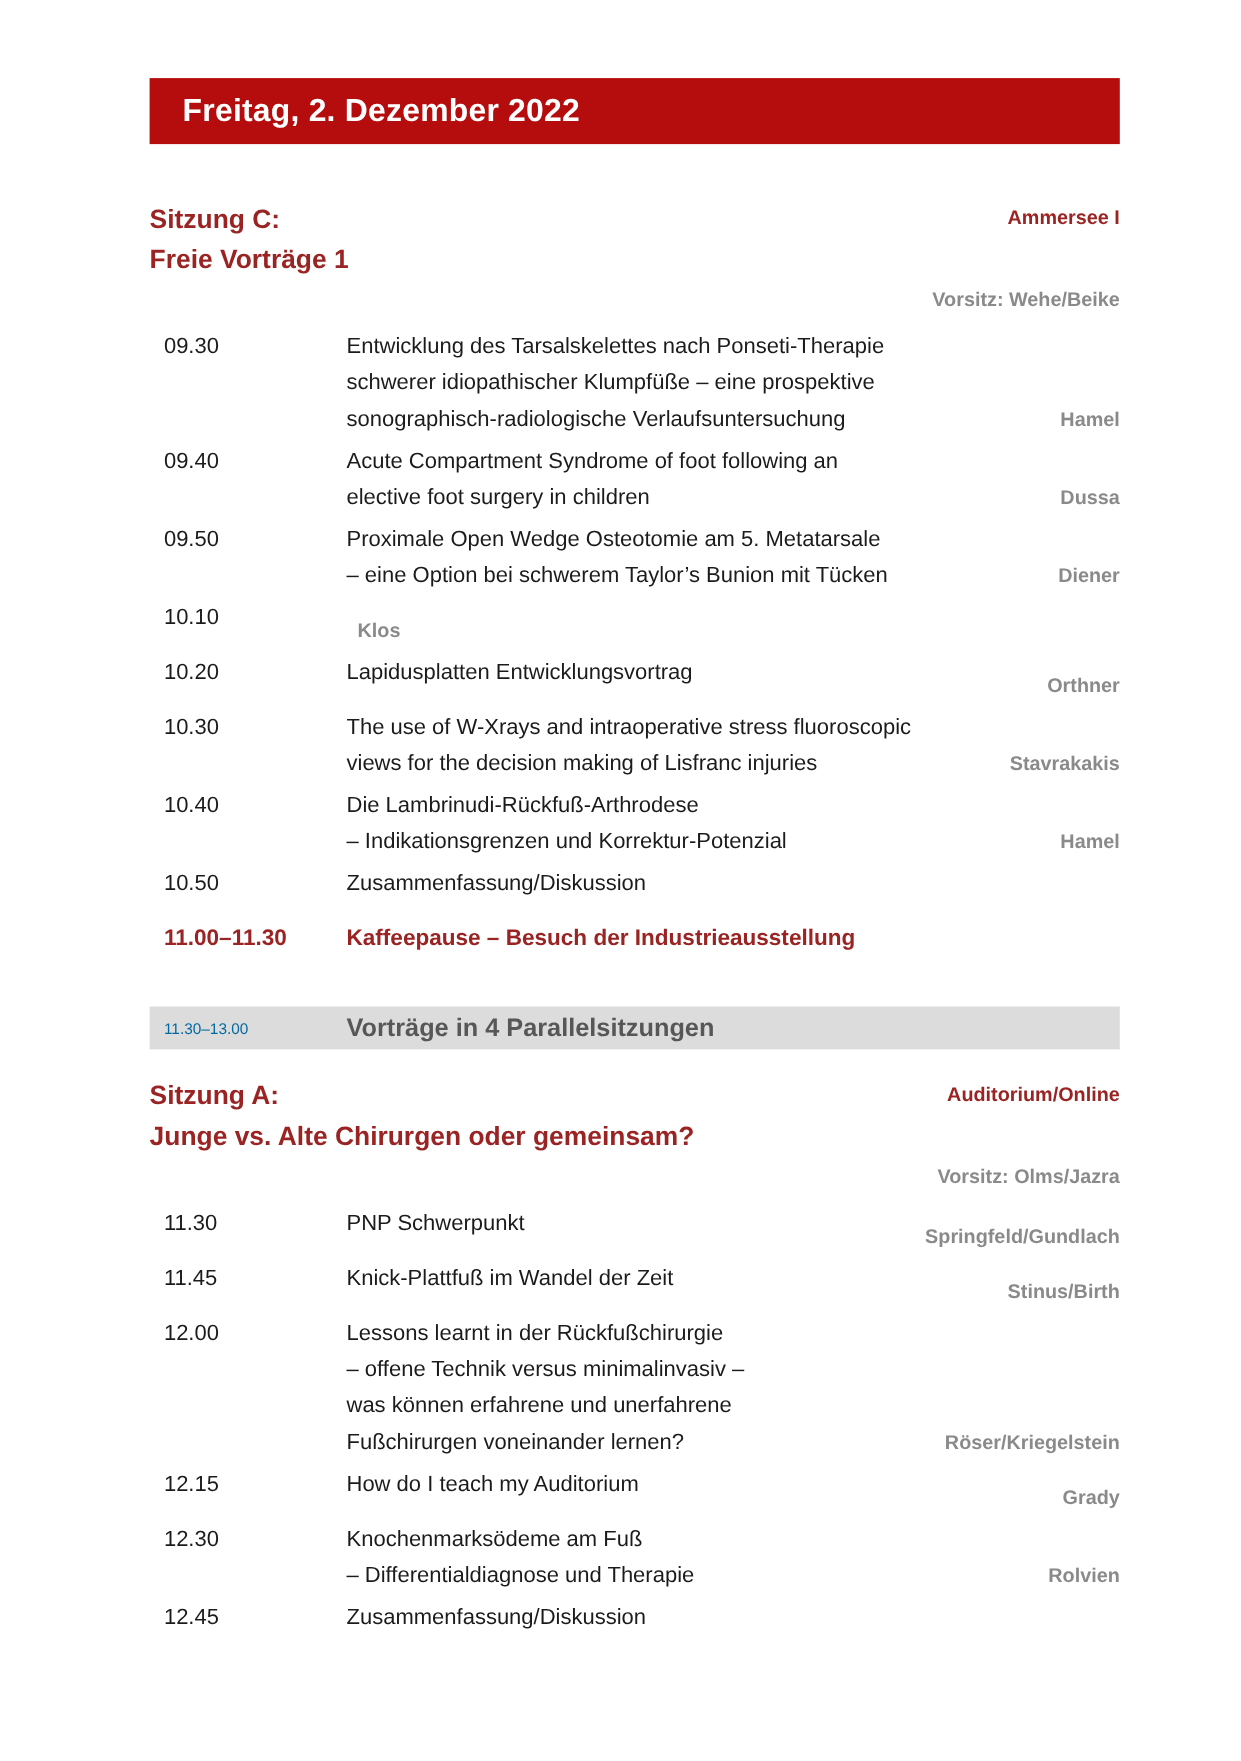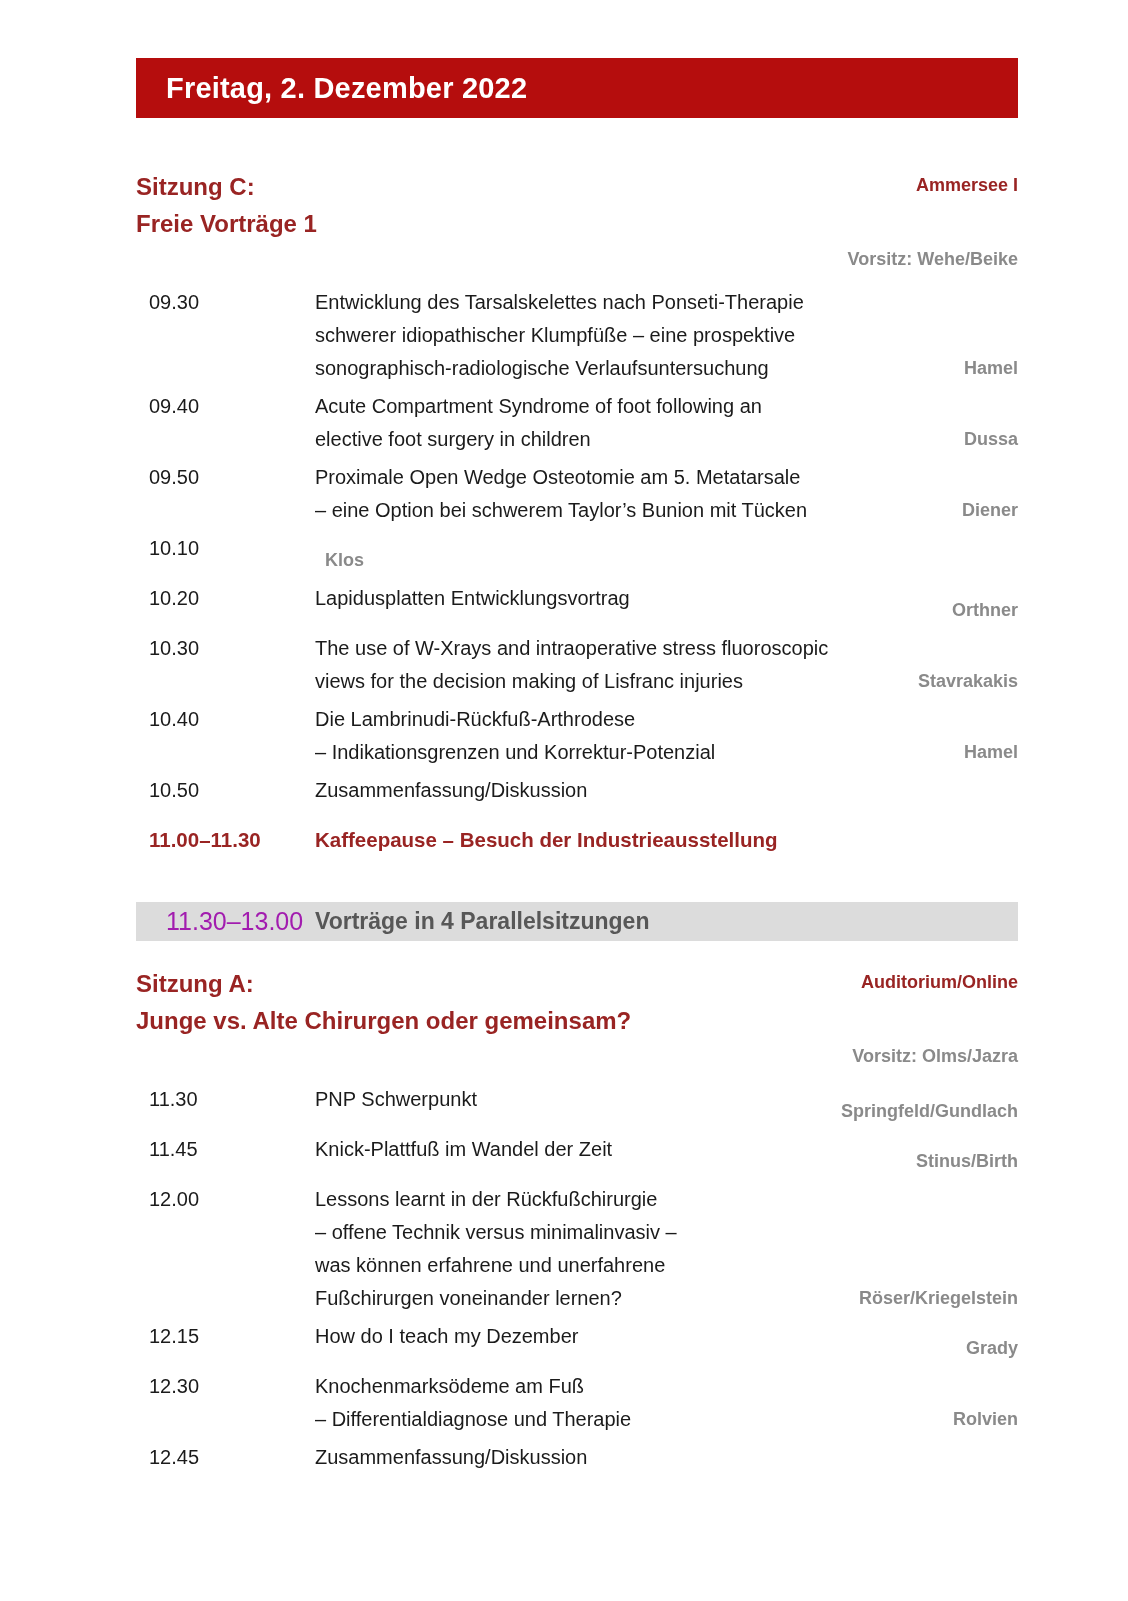--- a/index.html
+++ b/index.html
@@ -7,21 +7,21 @@
     padding: 0;
     background: #ffffff;
     width: 1128px;
     height: 1601px;
     font-family: "Liberation Sans", sans-serif;
     -webkit-font-smoothing: antialiased;
   }
   .page {
     position: absolute;
     left: 136px;
-    top: 58px;
+    top: 71px;
     width: 882px;
   }
   .banner {
     height: 60px;
     background: #b50d0d;
     color: #ffffff;
     font-size: 29px;
     font-weight: bold;
     display: flex;
     align-items: center;
@@ -85,23 +85,23 @@
   .break-row .time { padding-left: 13px; }
   .band {
     margin-top: 46px;
     height: 39px;
     background: #dcdcdc;
     display: grid;
     grid-template-columns: 179px 1fr;
     align-items: center;
   }
   .band .time {
-    padding-left: 30px;
-    font-size: 25px;
-    color: #a21caf;
+    padding-left: 13px;
+    font-size: 14px;
+    color: #0369a1;
   }
   .band .label {
     font-size: 23px;
     font-weight: bold;
     color: #575757;
   }
 </style>
 </head>
 <body>
 
@@ -197,21 +197,21 @@
     <div class="row">
       <div class="time">12.00</div>
       <div class="title">Lessons learnt in der Rückfußchirurgie
 – offene Technik versus minimalinvasiv –
 was können erfahrene und unerfahrene
 Fußchirurgen voneinander lernen?</div>
       <div class="speaker">Röser/Kriegelstein</div>
     </div>
     <div class="row">
       <div class="time">12.15</div>
-      <div class="title">How do I teach my Dezember</div>
+      <div class="title">How do I teach my Auditorium</div>
       <div class="speaker">Grady</div>
     </div>
     <div class="row">
       <div class="time">12.30</div>
       <div class="title">Knochenmarksödeme am Fuß
 – Differentialdiagnose und Therapie</div>
       <div class="speaker">Rolvien</div>
     </div>
     <div class="row">
       <div class="time">12.45</div>

